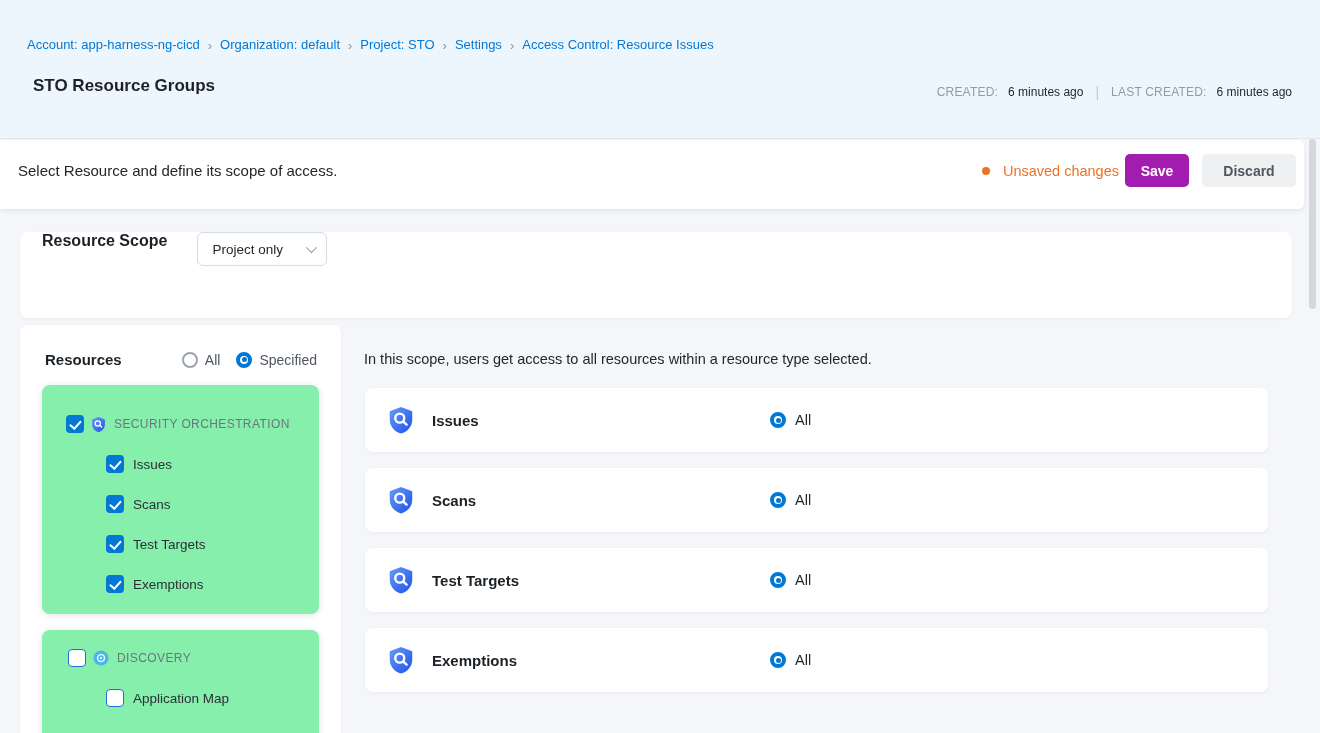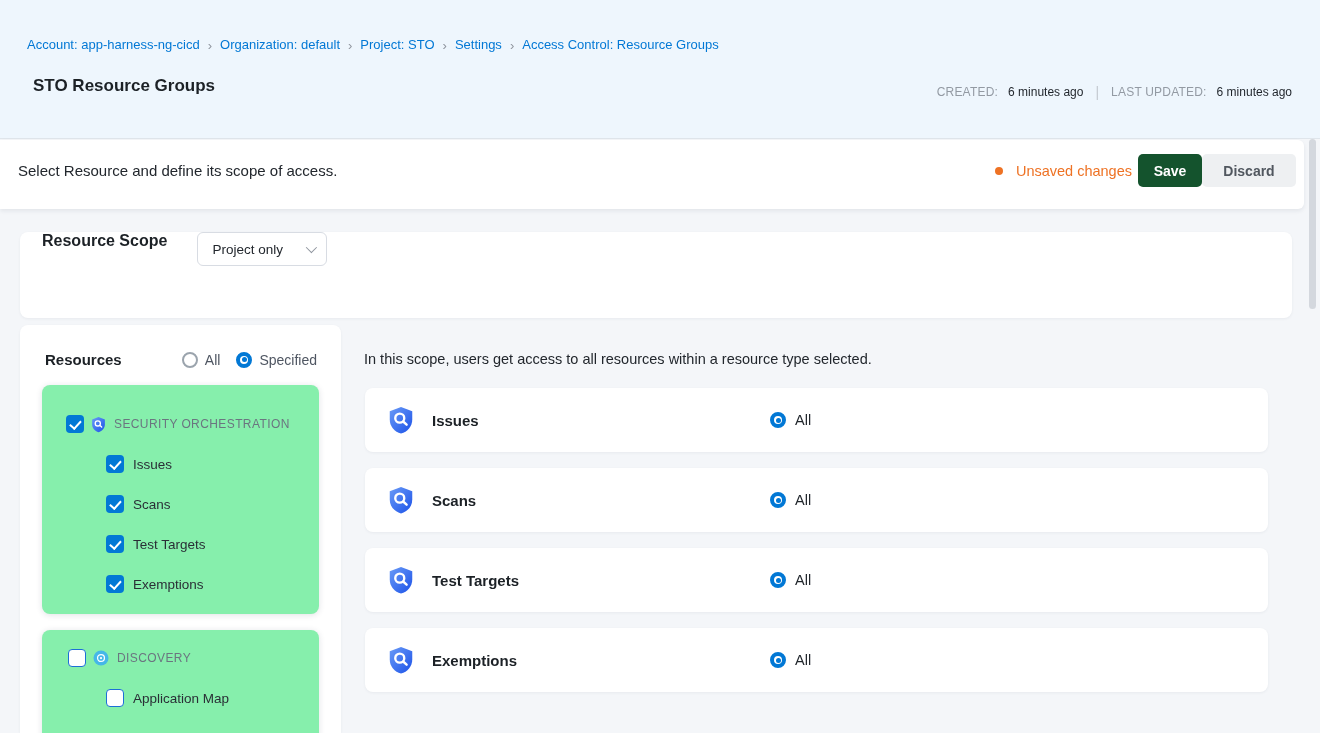--- a/index.html
+++ b/index.html
@@ -23,21 +23,21 @@
   
   .toolbar { position:absolute; top:140px; left:0; width:1304px; height:69px; background:#ffffff;
     border-radius:0 6px 6px 0; box-shadow:0 2px 4px rgba(30,40,60,0.08);
     display:flex; align-items:center; padding:0 8px 8px 18px; }
   .toolbar-desc { font-size:15px; color:#22272d; }
   .toolbar-right { margin-left:auto; display:flex; align-items:center; }
   .unsaved-dot { width:8px; height:8px; border-radius:50%; background:#ee7224; margin-right:13px; }
   .unsaved-text { color:#ee7224; font-size:14.5px; margin-right:6px; }
   .btn { height:33px; border:none; border-radius:5px; font-family:"Liberation Sans", sans-serif;
     font-size:14px; font-weight:700; cursor:pointer; }
-  .btn-save { width:64px; background:#14532d; color:#ffffff; }
+  .btn-save { width:64px; background:#a21caf; color:#ffffff; margin-right:13px; }
   .btn-discard { width:94px; background:#eef0f2; color:#51575f; }
 
   
   .scope-card { position:absolute; left:20px; top:232px; width:1272px; height:86px; background:#ffffff;
     border-radius:8px; box-shadow:0 1px 3px rgba(40,50,70,0.06); display:flex; align-items:flex-start;
     padding-left:22px; }
   .scope-label { font-size:16px; font-weight:700; color:#1c2126; }
   .scope-select { margin-left:30px; width:130px; height:34px; background:#fff; border:1px solid #d8dce3;
     border-radius:6px; display:flex; align-items:center; padding:0 12px 0 14px; cursor:pointer; }
   .scope-select-value { font-size:13.5px; color:#22272d; }
@@ -102,28 +102,28 @@
   <div class="header">
     <div class="breadcrumb">
       <span class="crumb">Account: app-harness-ng-cicd</span>
       <span class="crumb-sep">›</span>
       <span class="crumb">Organization: default</span>
       <span class="crumb-sep">›</span>
       <span class="crumb">Project: STO</span>
       <span class="crumb-sep">›</span>
       <span class="crumb">Settings</span>
       <span class="crumb-sep">›</span>
-      <span class="crumb">Access Control: Resource Groups</span>
+      <span class="crumb">Access Control: Resource Issues</span>
     </div>
     <div class="page-title">STO Resource Groups</div>
     <div class="meta">
       <span class="meta-label">CREATED:</span>
       <span class="meta-value">6 minutes ago</span>
       <span class="meta-divider">|</span>
-      <span class="meta-label">LAST UPDATED:</span>
+      <span class="meta-label">LAST CREATED:</span>
       <span class="meta-value">6 minutes ago</span>
     </div>
   </div>
 
   <div class="toolbar">
     <span class="toolbar-desc">Select Resource and define its scope of access.</span>
     <div class="toolbar-right">
       <span class="unsaved-dot"></span>
       <span class="unsaved-text">Unsaved changes</span>
       <button class="btn btn-save">Save</button>

